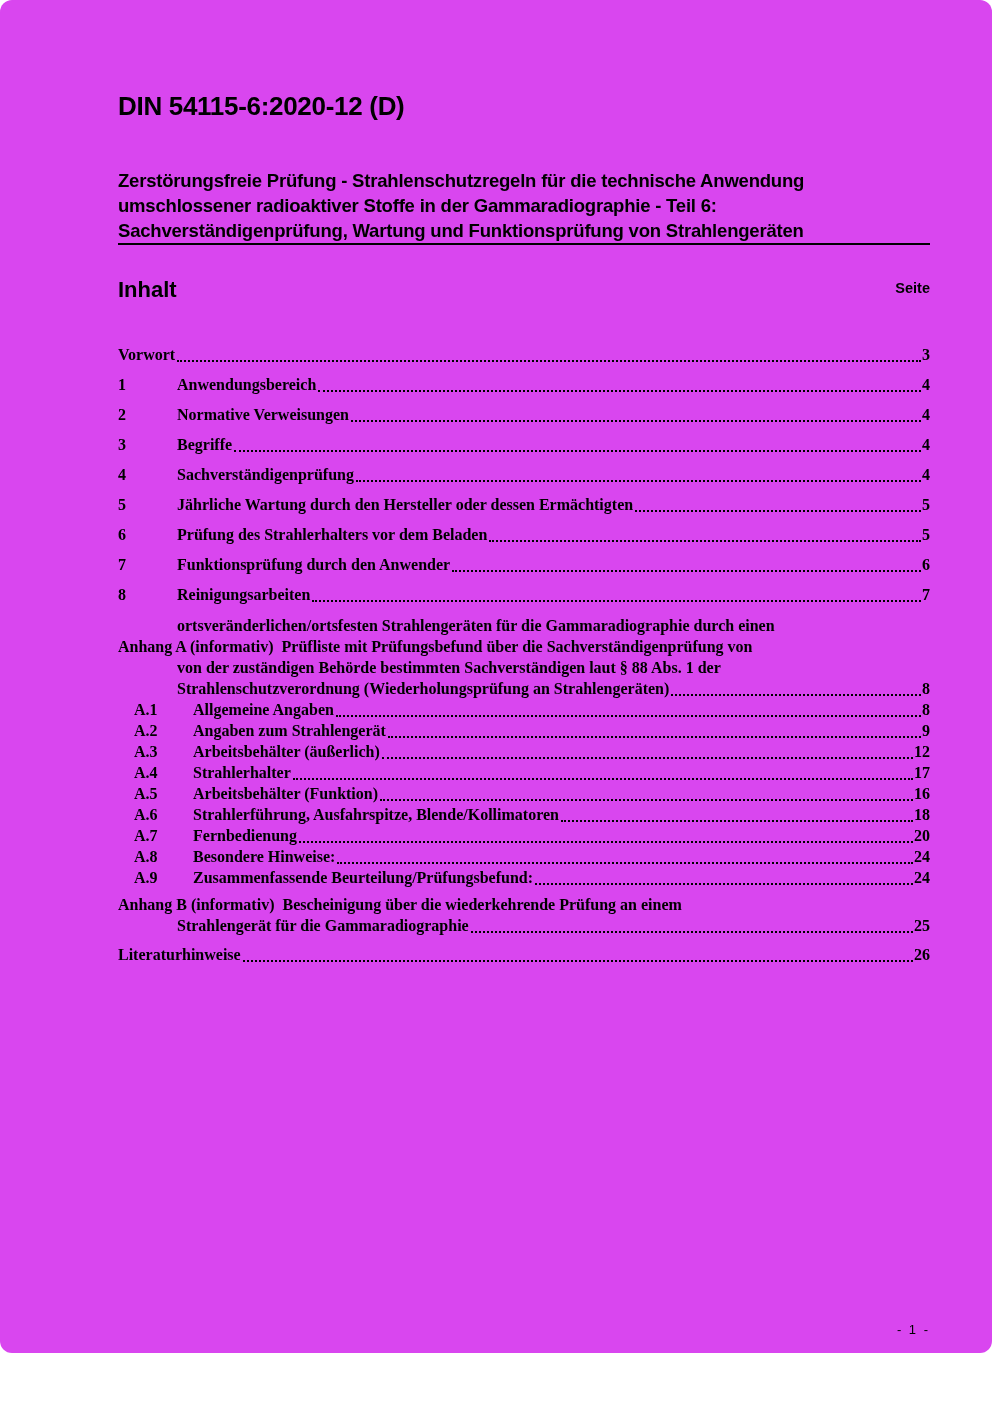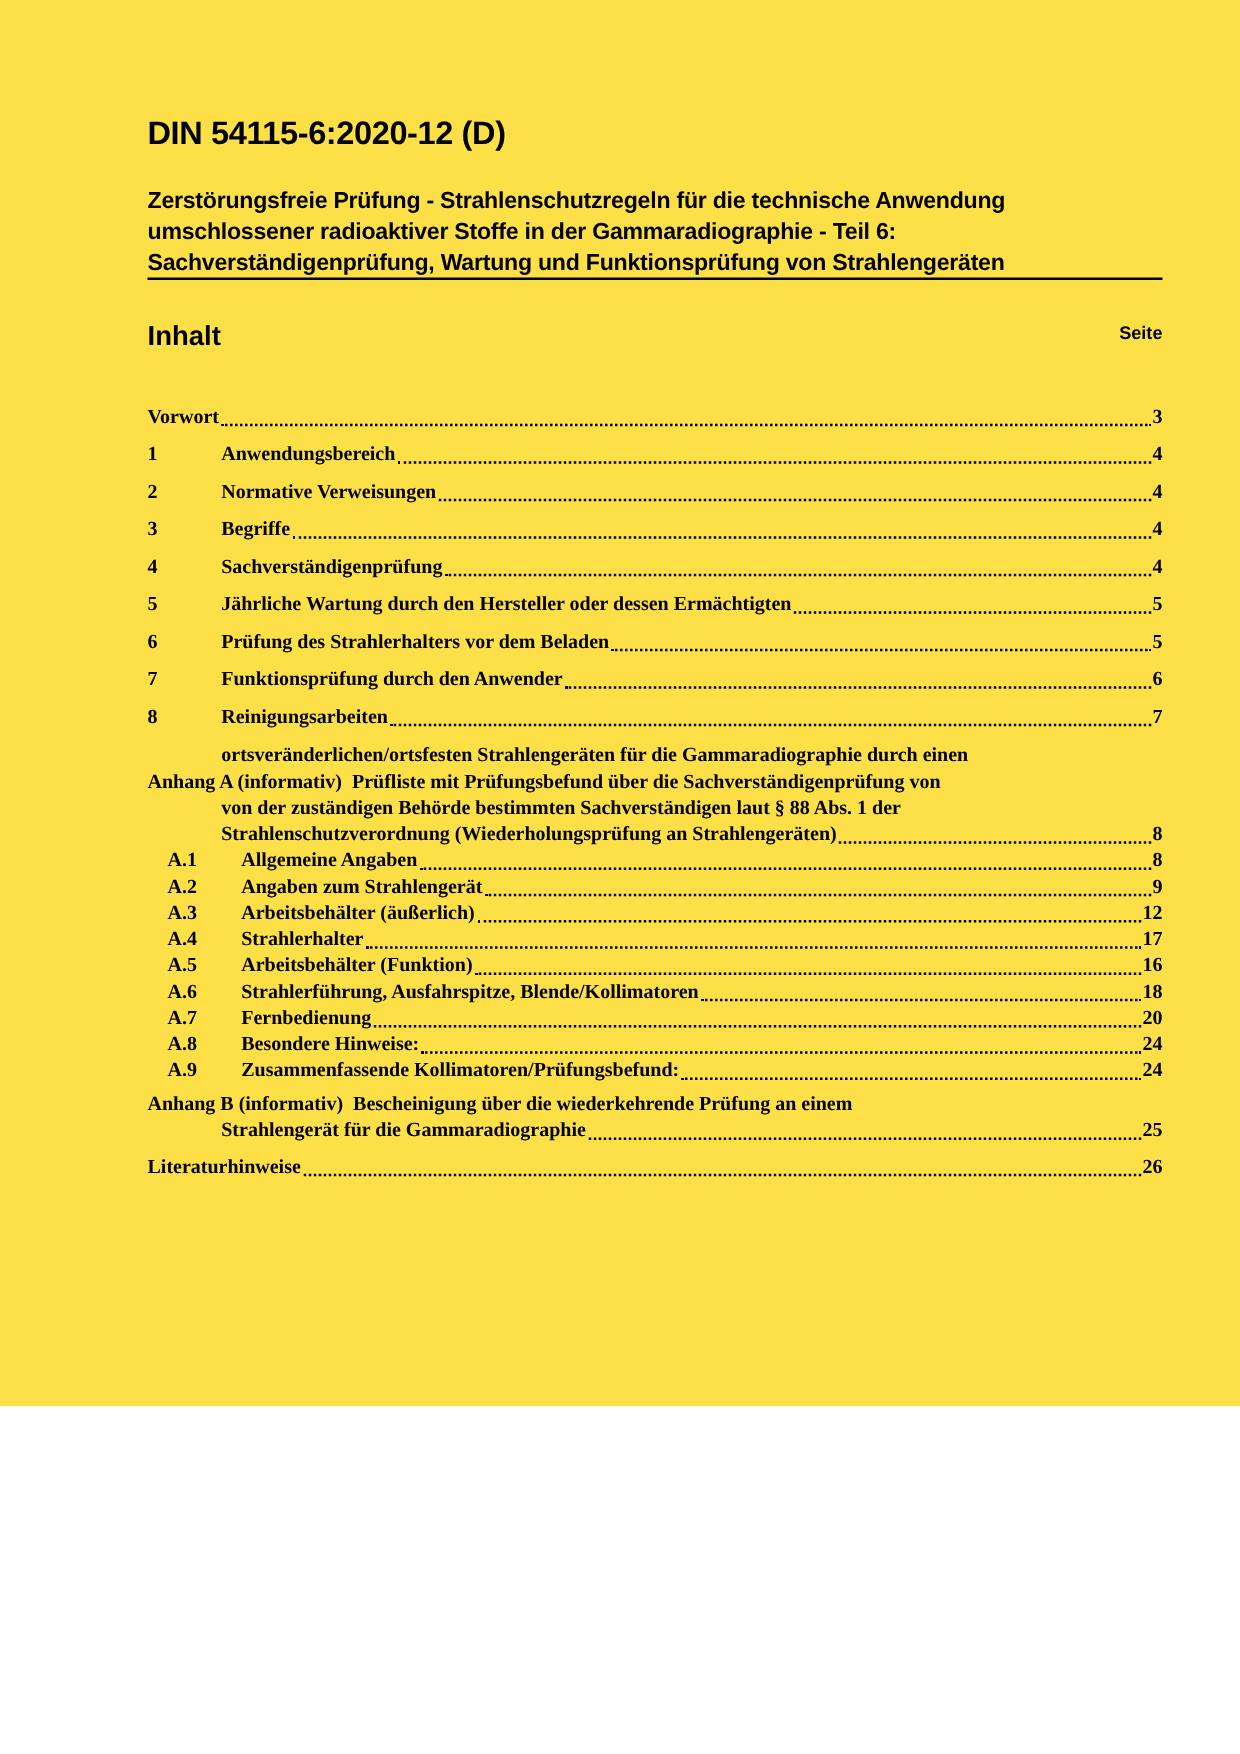--- a/index.html
+++ b/index.html
@@ -4,39 +4,40 @@
 <style>
   html, body { margin: 0; padding: 0; }
   body {
     width: 992px; height: 1403px;
     background: #ffffff;
     font-family: "Liberation Sans", "DejaVu Sans", sans-serif;
     color: #000000;
   }
   .page {
     position: relative;
-    width: 992px; height: 1125px;
-    background: #fde047;
+    width: 992px; height: 1353px;
+    background: #d946ef;
     overflow: hidden;
+    border-radius: 12px;
   }
   .content {
     position: absolute;
     left: 118px; top: 92px;
     width: 812px;
   }
   .doc-title {
     margin: 0;
     font-size: 26px;
     line-height: 28px;
     font-weight: bold;
     letter-spacing: -0.3px;
     font-family: "Liberation Sans", "DejaVu Sans", sans-serif;
   }
   .doc-subtitle {
-    margin: 27px 0 0 0;
+    margin: 48px 0 0 0;
     font-size: 18.5px;
     line-height: 25px;
     font-weight: bold;
     white-space: pre-line;
     letter-spacing: -0.2px;
   }
   .divider {
     margin-top: 0px;
     border-top: 2px solid #000000;
     height: 0;
@@ -232,21 +233,21 @@
           <span class="toc-page">20</span>
         </div>
         <div class="toc-entry row tight">
           <span class="toc-num">A.8</span>
           <span class="toc-label">Besondere Hinweise:</span>
           <span class="leader"></span>
           <span class="toc-page">24</span>
         </div>
         <div class="toc-entry row tight">
           <span class="toc-num">A.9</span>
-          <span class="toc-label">Zusammenfassende Kollimatoren/Prüfungsbefund:</span>
+          <span class="toc-label">Zusammenfassende Beurteilung/Prüfungsbefund:</span>
           <span class="leader"></span>
           <span class="toc-page">24</span>
         </div>
         <div class="toc-entry multi annex-b">
           <div class="toc-line"><span class="toc-label">Anhang B (informativ)&nbsp; Bescheinigung über die wiederkehrende Prüfung an einem</span></div>
           <div class="toc-line cont leader-line">
             <span class="toc-label">Strahlengerät für die Gammaradiographie</span>
             <span class="leader"></span>
             <span class="toc-page">25</span>
           </div>

